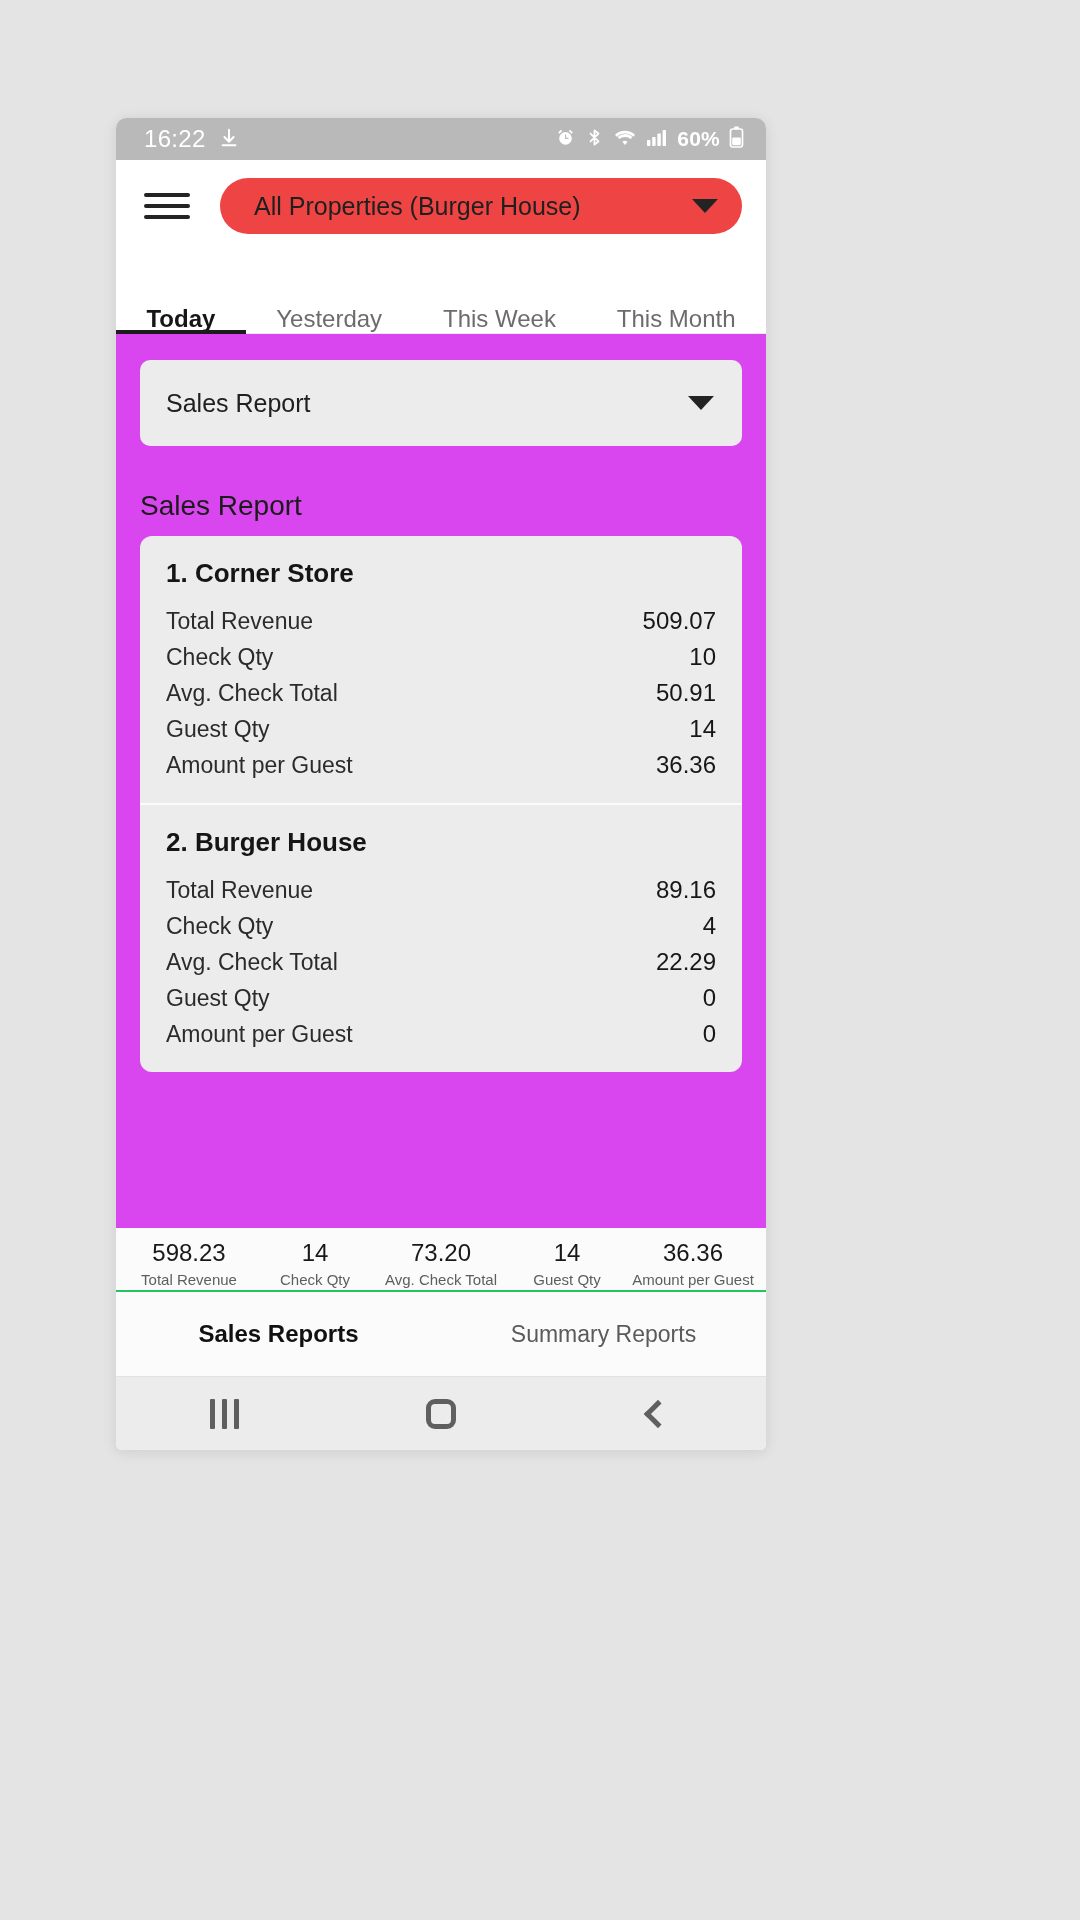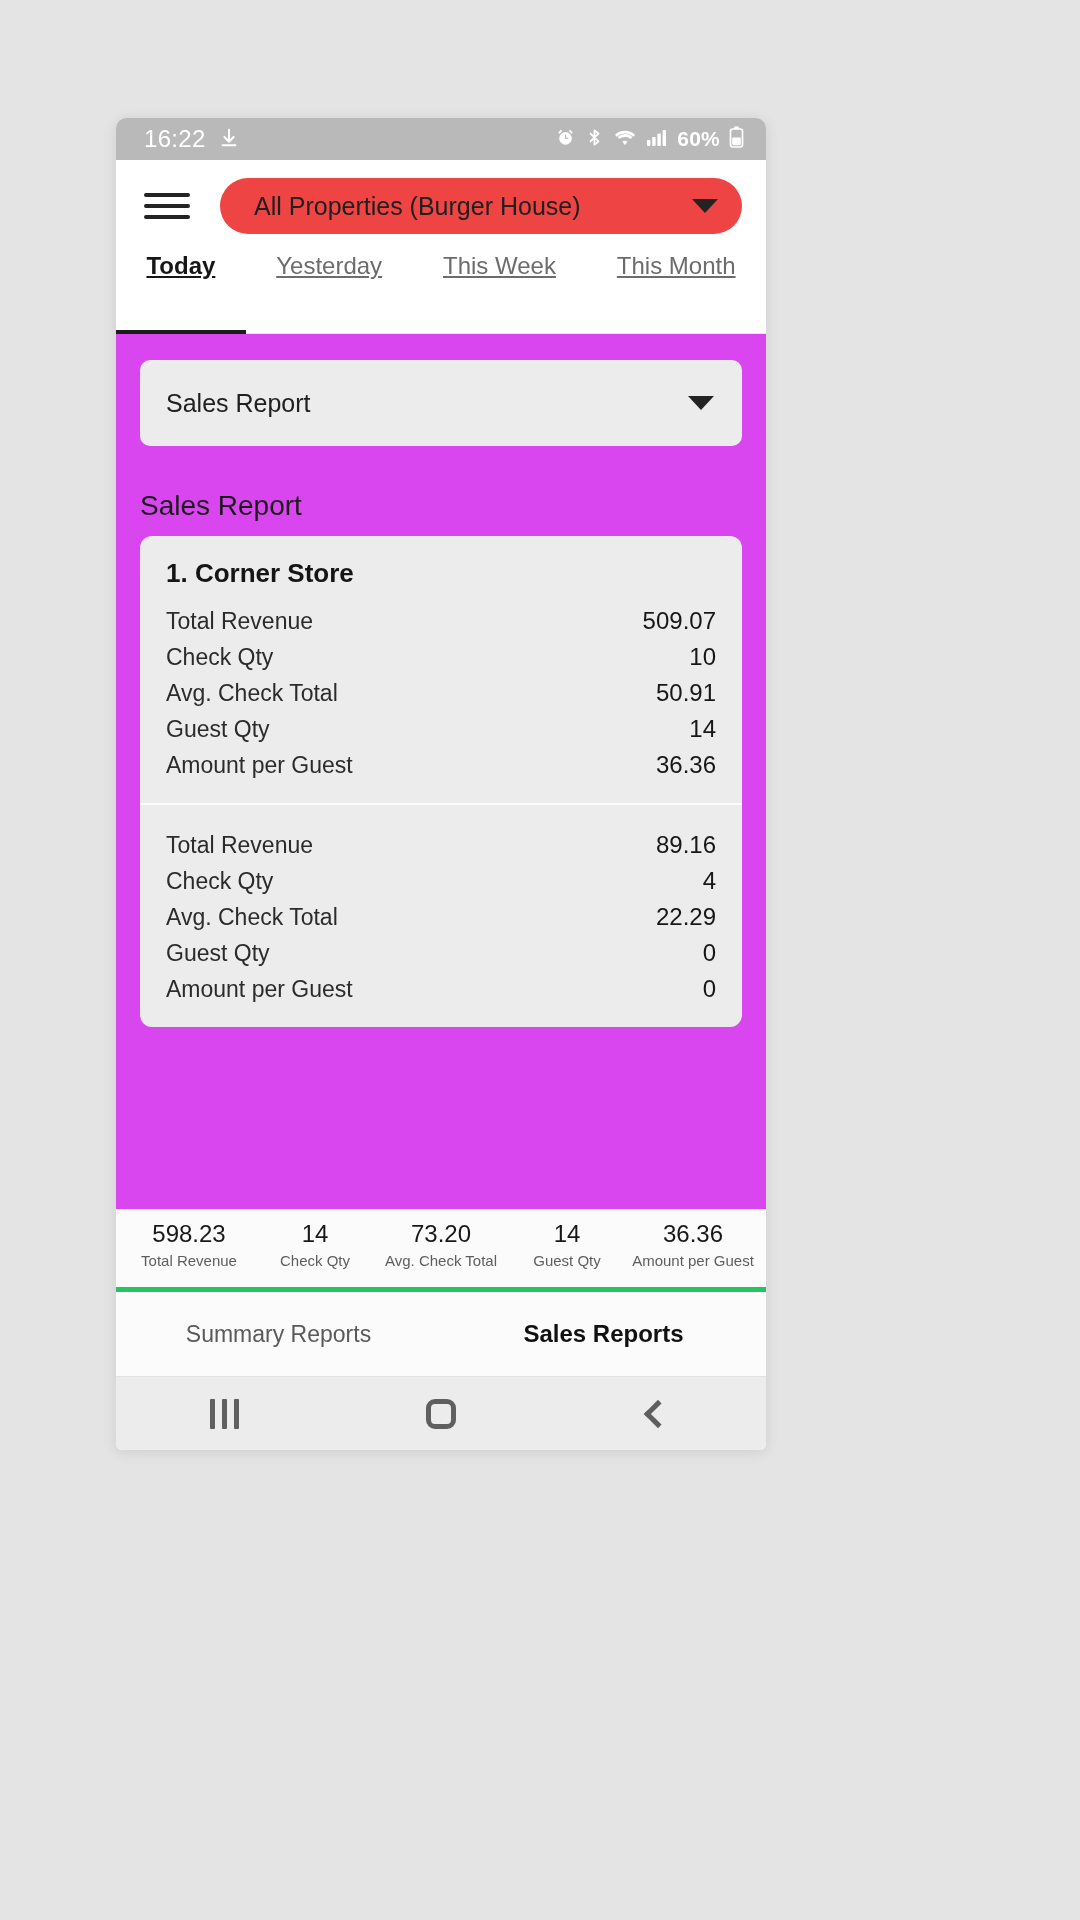--- a/index.html
+++ b/index.html
@@ -93,28 +93,27 @@
     height: 82px;
     display: flex;
     align-items: stretch;
     background: #ffffff;
     border-bottom: 1px solid #e8e8e8;
     flex: 0 0 auto;
   }
   .tab {
     flex: 1 1 auto;
     display: flex;
-    align-items: flex-start;
+    align-items: flex-end;
     justify-content: center;
     font-size: 24px;
     color: #6c6c6c;
     position: relative;
     cursor: pointer;
     padding: 0 0;
-    text-decoration: underline;
   }
   .tab.active { color: #161616; font-weight: 700; }
   .tab.active::after {
     content: "";
     position: absolute;
     left: 0; right: 0; bottom: -1px;
     height: 4px;
     background: #1c1c1c;
   }
 
@@ -170,23 +169,23 @@
   }
   .metric-label { font-size: 23px; color: #2b2b2b; }
   .metric-value { font-size: 24px; color: #171717; text-align: right; }
 
   
   .summary {
     flex: 0 0 auto;
     display: flex;
     align-items: flex-start;
     justify-content: space-between;
-    padding: 10px 10px 18px 10px;
+    padding: 10px 10px 2px 10px;
     background: #fbfbfb;
-    border-bottom: 5px solid #22c55e;
+    border-bottom: 2px solid #22c55e;
   }
   .summary-item {
     flex: 1 1 0;
     text-align: center;
     padding: 0 2px;
   }
   .summary-value { font-size: 24px; color: #181818; line-height: 1.25; }
   .summary-label { font-size: 15px; color: #5e5e5e; margin-top: 3px; white-space: nowrap; }
 
   
@@ -342,20 +341,21 @@
               <span class="metric-label">Guest Qty</span>
               <span class="metric-value">14</span>
             </div>
             <div class="metric-row">
               <span class="metric-label">Amount per Guest</span>
               <span class="metric-value">36.36</span>
             </div>
           </div>
 
           <div class="card">
+            <div class="card-title">2. Burger House</div>
             <div class="metric-row">
               <span class="metric-label">Total Revenue</span>
               <span class="metric-value">89.16</span>
             </div>
             <div class="metric-row">
               <span class="metric-label">Check Qty</span>
               <span class="metric-value">4</span>
             </div>
             <div class="metric-row">
               <span class="metric-label">Avg. Check Total</span>
@@ -391,22 +391,22 @@
           <div class="summary-value">14</div>
           <div class="summary-label">Guest Qty</div>
         </div>
         <div class="summary-item">
           <div class="summary-value">36.36</div>
           <div class="summary-label">Amount per Guest</div>
         </div>
       </div>
 
       <div class="bottom-tabs">
+        <div class="btab active">Sales Reports</div>
         <div class="btab">Summary Reports</div>
-        <div class="btab active">Sales Reports</div>
       </div>
     </div>
 
     <div class="navbar">
       <div class="nav-btn">
         <span class="nav-recents">
             <i></i>
             <i></i>
             <i></i>
           </span>

